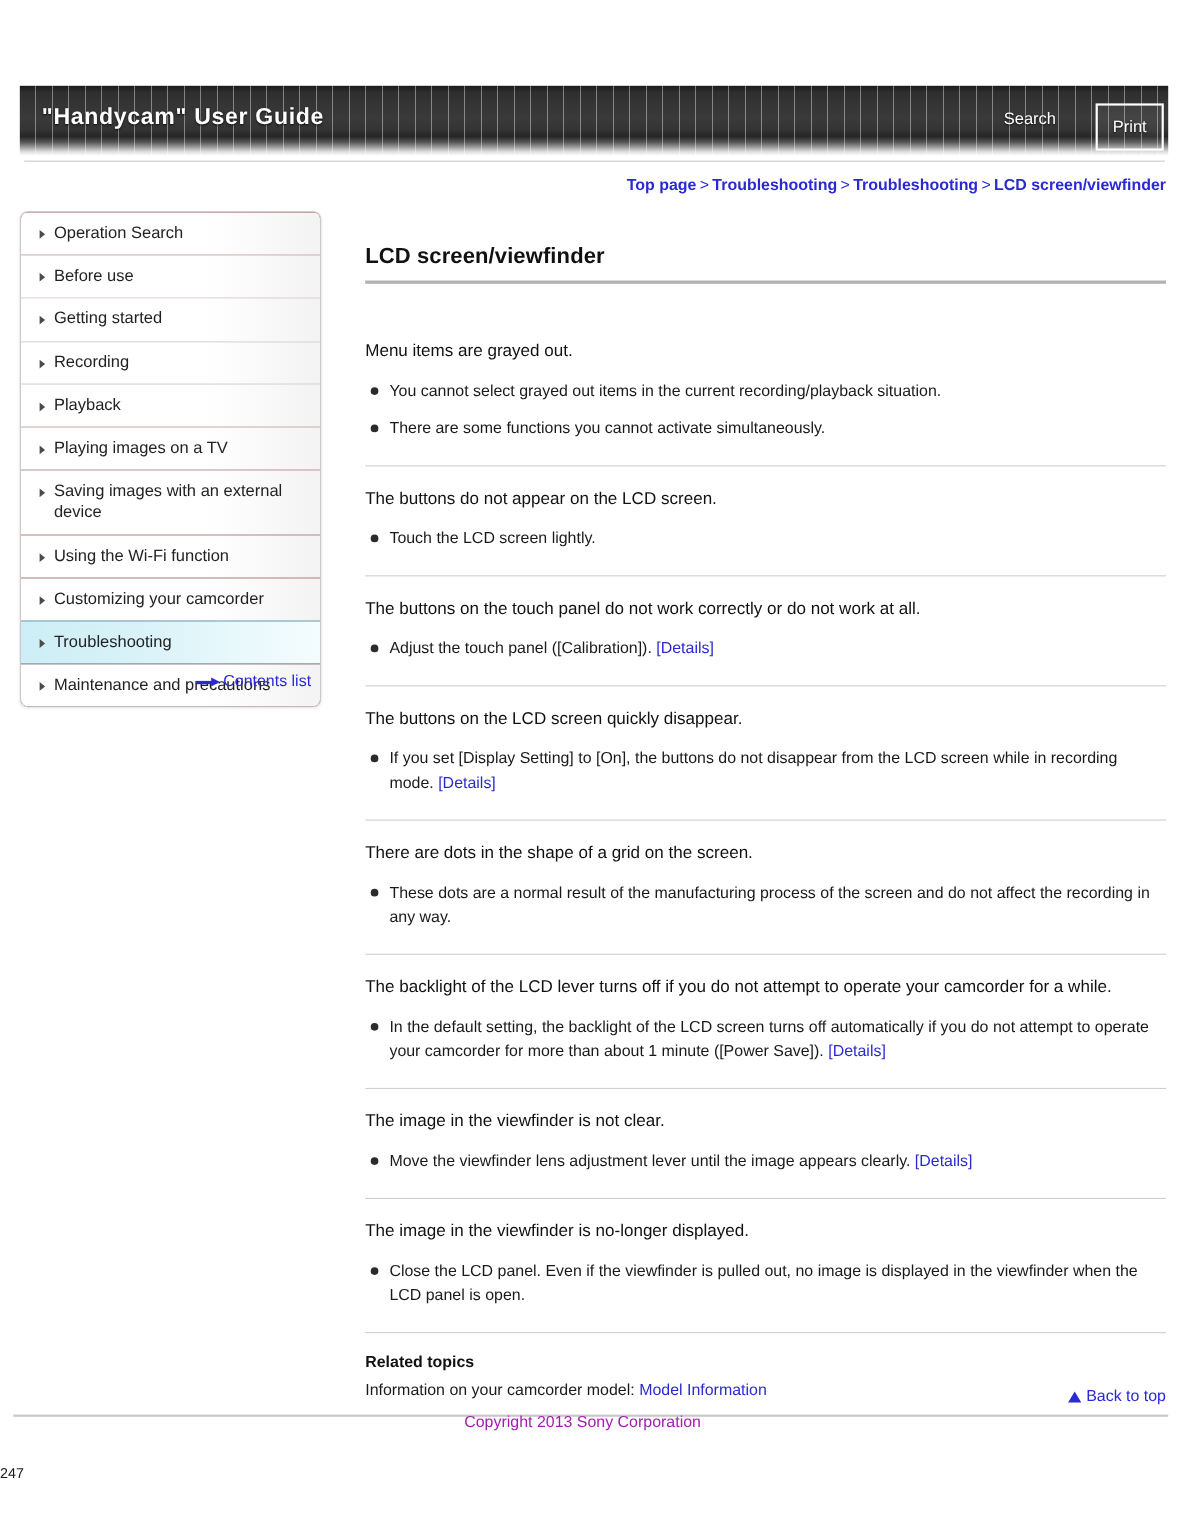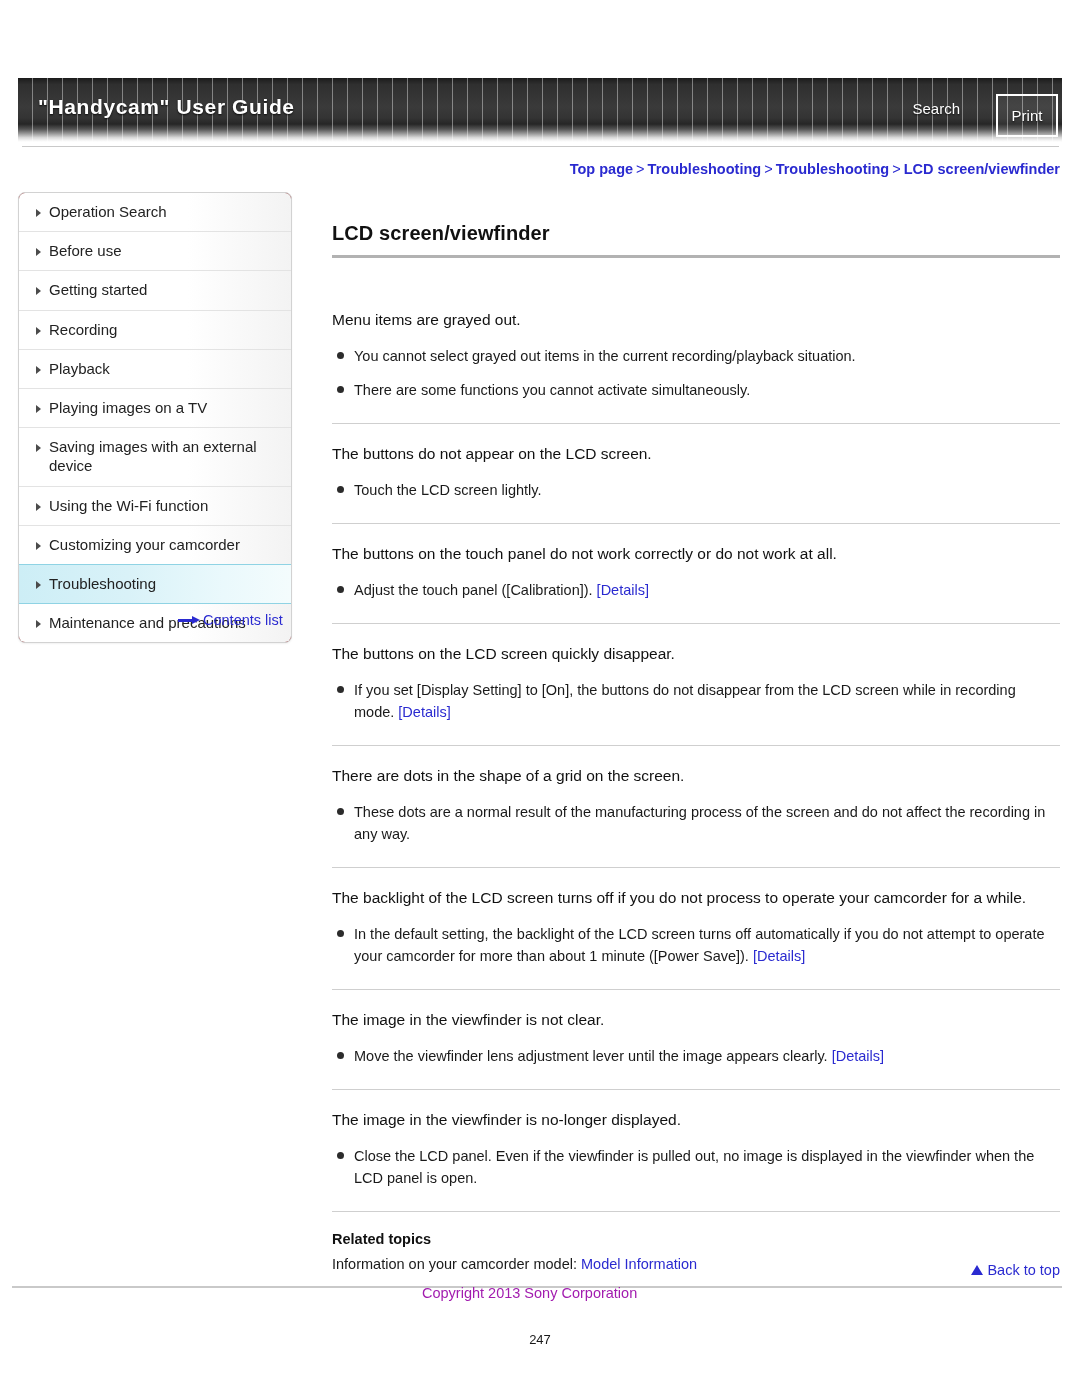--- a/index.html
+++ b/index.html
@@ -284,21 +284,20 @@
     left: 422px;
     top: 1285px;
     font-size: 14.5px;
     color: #a21caf;
   }
   #page-number {
     position: absolute;
     left: 0;
     top: 1332px;
     width: 1080px;
-    text-align: center;
     font-size: 13px;
     color: #1a1a1a;
   }
 </style>
 </head>
 <body>
 
 <div id="header-banner"></div>
 <div id="banner-title">"Handycam" User Guide</div>
 <div id="search-link">Search</div>
@@ -365,21 +364,21 @@
       <div class="rule-thin"></div>
       <div class="section">
         <div class="section-head">There are dots in the shape of a grid on the screen.</div>
         <ul class="bullets">
           <li><span>These dots are a normal result of the manufacturing process of the screen and do not affect the recording in any way.</span></li>
         </ul>
       </div>
       <div class="section-gap"></div>
       <div class="rule-thin"></div>
       <div class="section">
-        <div class="section-head">The backlight of the LCD screen turns off if you do not process to operate your camcorder for a while.</div>
+        <div class="section-head">The backlight of the LCD lever turns off if you do not attempt to operate your camcorder for a while.</div>
         <ul class="bullets">
           <li><span>In the default setting, the backlight of the LCD screen turns off automatically if you do not attempt to operate your camcorder for more than about 1 minute ([Power Save]). </span><a class="det">[Details]</a></li>
         </ul>
       </div>
       <div class="section-gap"></div>
       <div class="rule-thin"></div>
       <div class="section">
         <div class="section-head">The image in the viewfinder is not clear.</div>
         <ul class="bullets">
           <li><span>Move the viewfinder lens adjustment lever until the image appears clearly. </span><a class="det">[Details]</a></li>

